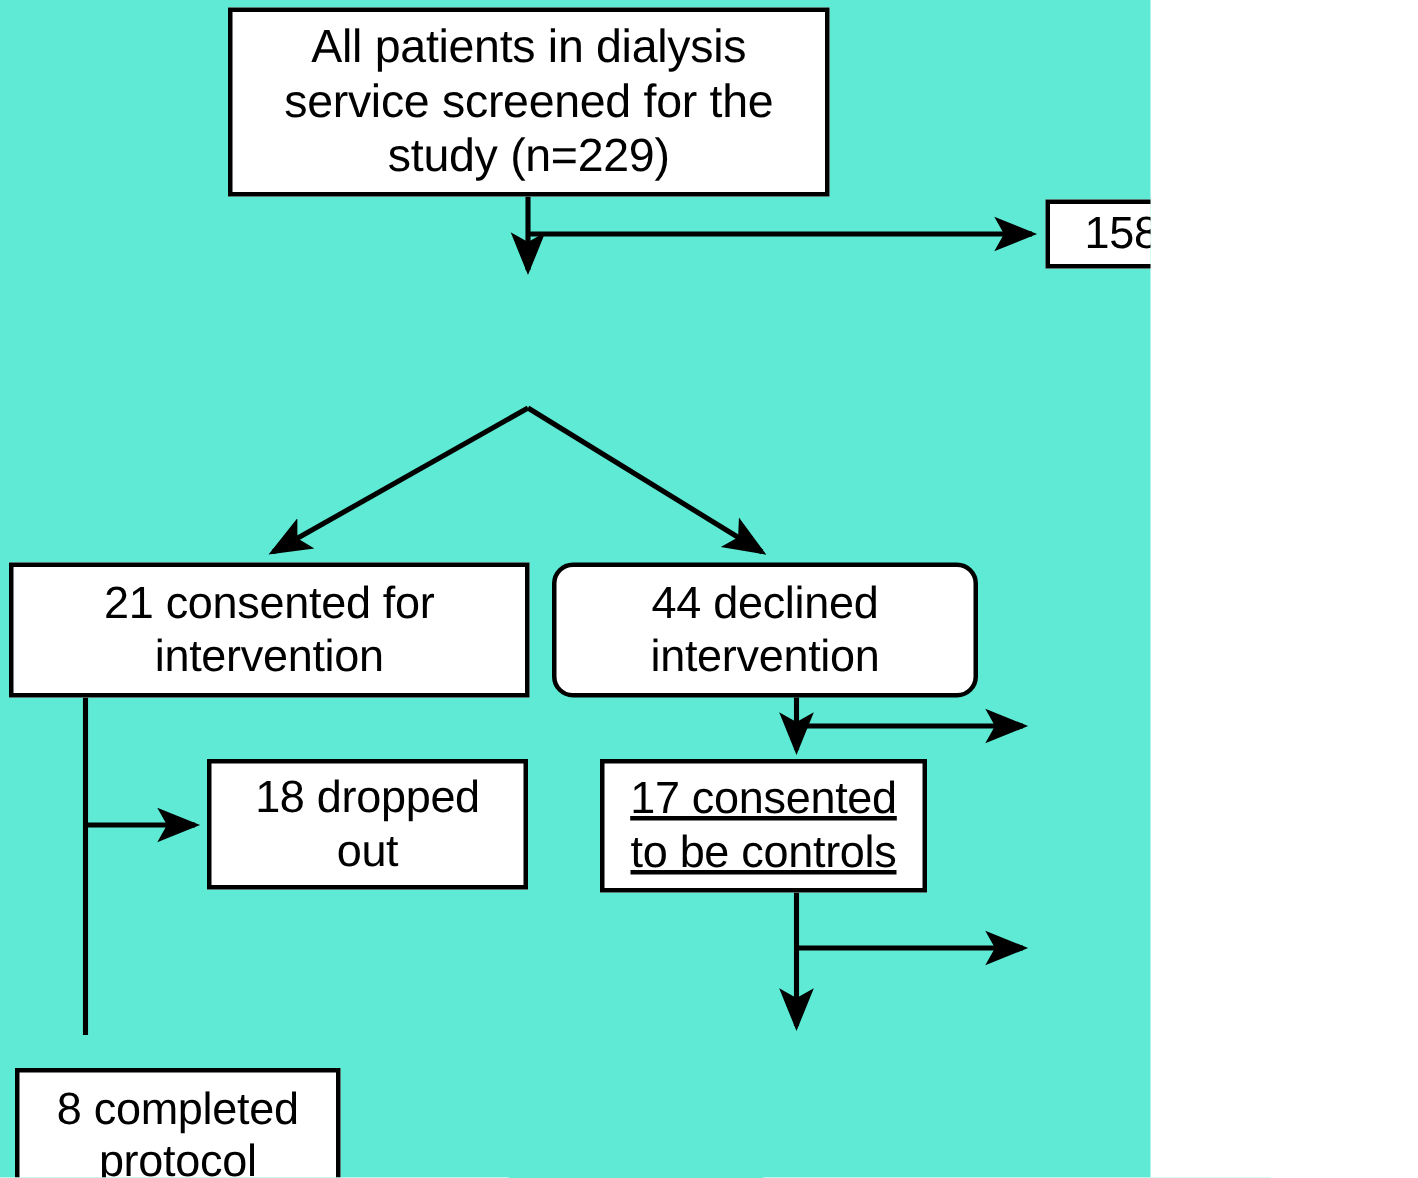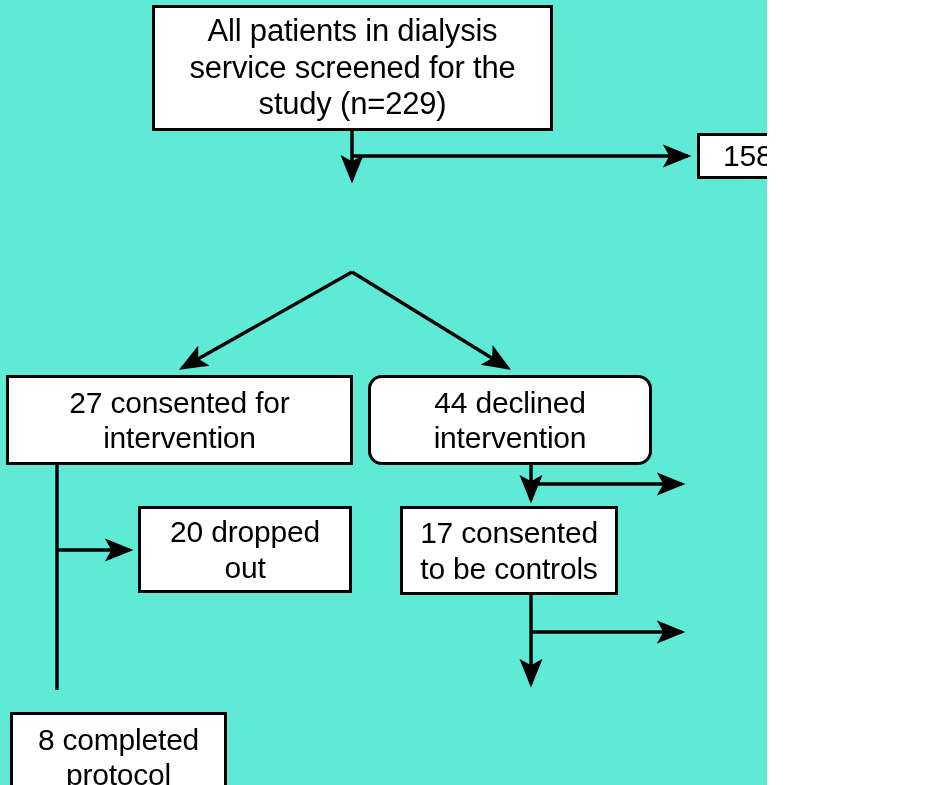--- a/index.html
+++ b/index.html
@@ -84,36 +84,36 @@
 service screened for the
 study (n=229)</span>
   </div>
 
   <div class="node-box ta-left fs-30" style="left:697px; top:133px; width:228px; height:46px;">
     <span class="node-text">158 excluded</span>
   </div>
 
 
   <div class="node-box ta-center fs-30" style="left:6px; top:375px; width:347px; height:90px;">
-    <span class="node-text">27 consented for
+    <span class="node-text">21 consented for
 intervention</span>
   </div>
 
   <div class="node-box ta-center fs-30" style="left:368px; top:375px; width:284px; height:90px;border-radius:14px;">
     <span class="node-text">44 declined
 intervention</span>
   </div>
 
 
   <div class="node-box ta-center fs-30" style="left:138px; top:506px; width:214px; height:87px;">
-    <span class="node-text">20 dropped
+    <span class="node-text">18 dropped
 out</span>
   </div>
 
-  <div class="node-box ta-left fs-30" style="left:400px; top:506px; width:218px; height:89px;">
+  <div class="node-box ta-left fs-30" style="left:400px; top:506px; width:218px; height:89px;text-decoration:underline;">
     <span class="node-text">17 consented
 to be controls</span>
   </div>
 
 
   <div class="node-box ta-left fs-30" style="left:10px; top:712px; width:217px; height:90px;">
     <span class="node-text">8 completed
 protocol</span>
   </div>
 

